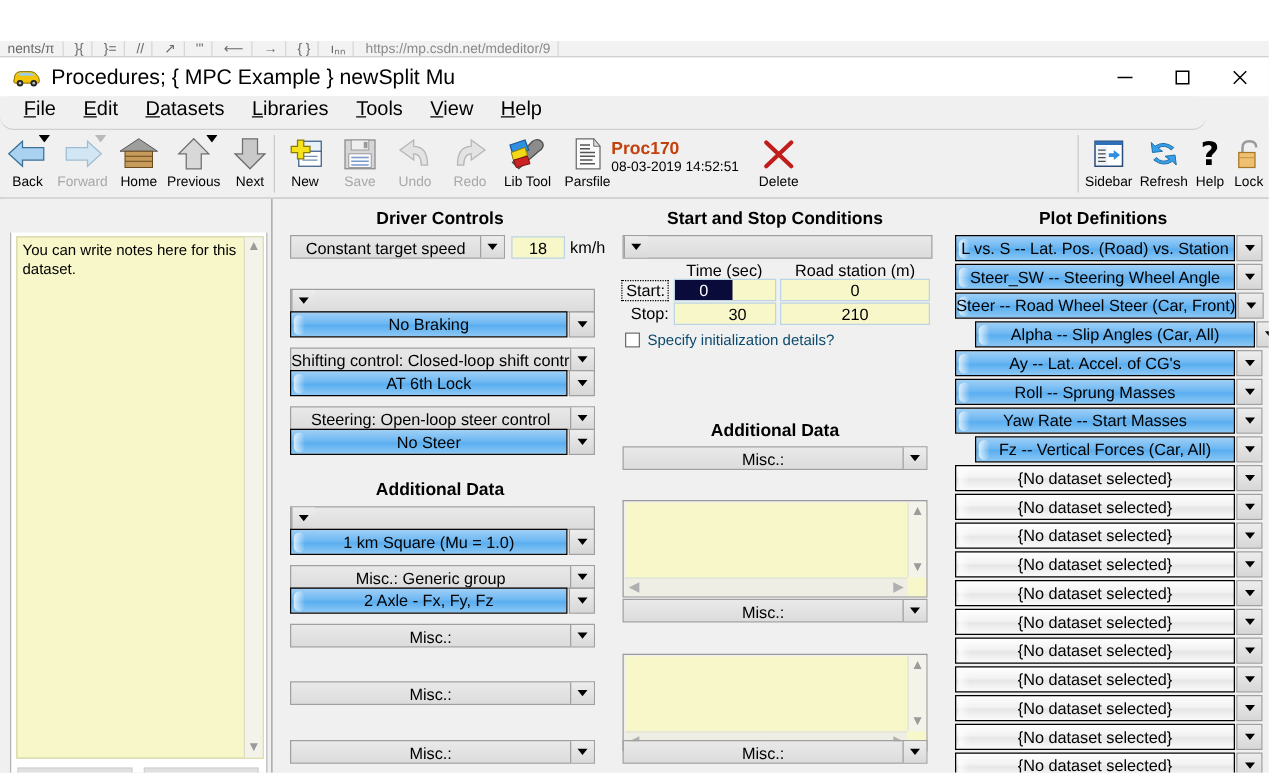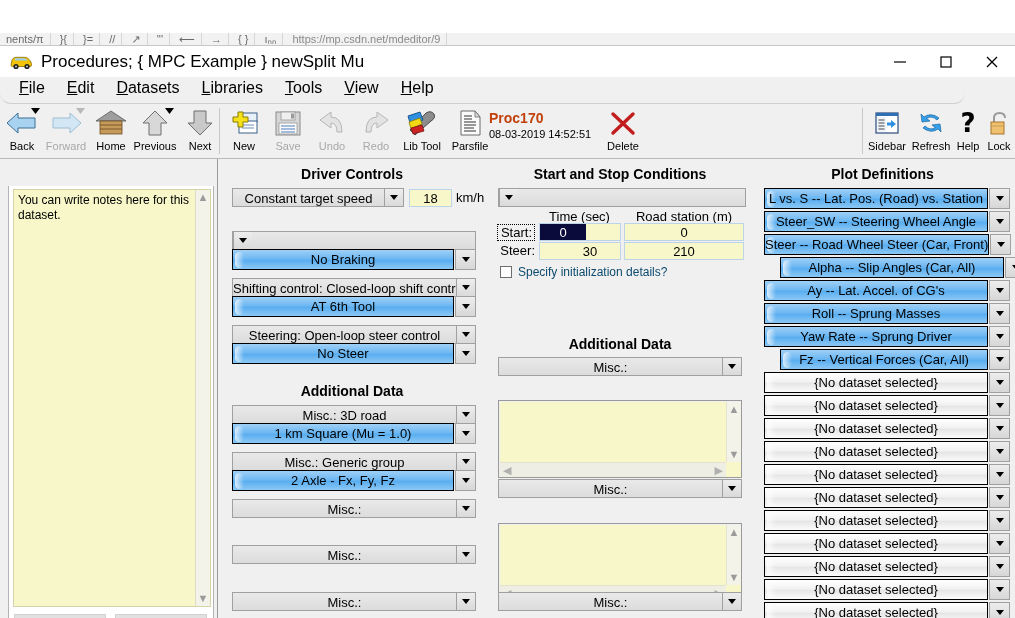--- a/index.html
+++ b/index.html
@@ -486,21 +486,21 @@
       </div>
 
       <div class="combo" style="left:4px; top:119px; width:244px;">
         <span class="lbl">Shifting control: Closed-loop shift control</span>
         <span class="arrow">
             <i class="tri sm"></i>
           </span>
       </div>
       <div class="dsrow" style="left:4px; top:137px; width:244px;">
         <div class="dsbar">
-            <span class="t">AT 6th Tool</span>
+            <span class="t">AT 6th Lock</span>
           </div>
         <div class="dsdrop">
             <i class="tri sm"></i>
           </div>
       </div>
 
       <div class="combo" style="left:4px; top:166px; width:244px;">
         <span class="lbl">Steering: Open-loop steer control</span>
         <span class="arrow">
             <i class="tri sm"></i>
@@ -511,21 +511,20 @@
             <span class="t">No Steer</span>
           </div>
         <div class="dsdrop">
             <i class="tri sm"></i>
           </div>
       </div>
 
       <div class="col-title" style="position:absolute;left:0;top:223px;width:248px;">Additional Data</div>
 
       <div class="combo" style="left:4px; top:246px; width:244px;">
-        <span class="lbl">Misc.: 3D road</span>
         <span class="arrow">
             <i class="tri sm"></i>
           </span>
       </div>
       <div class="dsrow" style="left:4px; top:264px; width:244px;">
         <div class="dsbar">
             <span class="t">1 km Square (Mu = 1.0)</span>
           </div>
         <div class="dsdrop">
             <i class="tri sm"></i>
@@ -580,21 +579,21 @@
       <div class="ss-hdr" style="left:130px; top:50px; width:120px;">Road station (m)</div>
 
       <div class="ss-lab sel" style="left:3px; top:65px; width:38px;">Start:</div>
       <div class="ss-cell" style="left:45px; top:64px; width:82px;">
         <span class="selhl" style="width:46px;">0</span>
       </div>
       <div class="ss-cell" style="left:130px; top:64px; width:120px;">
         <span>0</span>
       </div>
 
-      <div class="ss-lab" style="left:3px; top:84px; width:38px;">Steer:</div>
+      <div class="ss-lab" style="left:3px; top:84px; width:38px;">Stop:</div>
       <div class="ss-cell" style="left:45px; top:83px; width:82px;padding-left:20px;">
         <span>30</span>
       </div>
       <div class="ss-cell" style="left:130px; top:83px; width:120px;">
         <span>210</span>
       </div>
 
       <div class="chk-row" style="left:6px; top:106px;">
         <span class="chk"></span>
         <span class="chk-lab">Specify initialization details?</span>
@@ -696,21 +695,21 @@
       <div class="dsrow" style="left:4px; top:144px; width:246px;">
           <div class="dsbar">
             <span class="t">Roll -- Sprung Masses</span>
           </div>
           <div class="dsdrop">
             <i class="tri sm"></i>
           </div>
         </div>
       <div class="dsrow" style="left:4px; top:167px; width:246px;">
           <div class="dsbar">
-            <span class="t">Yaw Rate -- Sprung Driver</span>
+            <span class="t">Yaw Rate -- Start Masses</span>
           </div>
           <div class="dsdrop">
             <i class="tri sm"></i>
           </div>
         </div>
       <div class="dsrow" style="left:4px; top:190px; width:246px;padding-left:16px;">
           <div class="dsbar">
             <span class="t">Fz -- Vertical Forces (Car, All)</span>
           </div>
           <div class="dsdrop">

